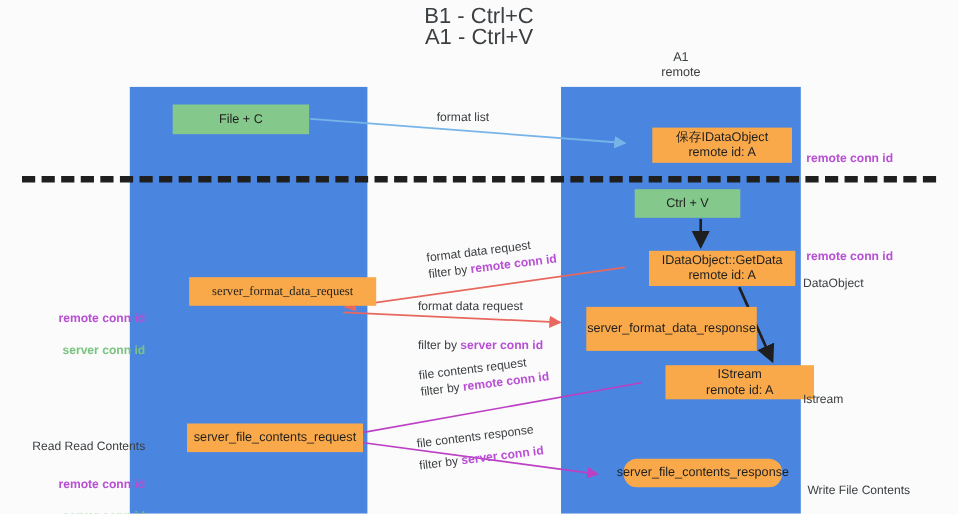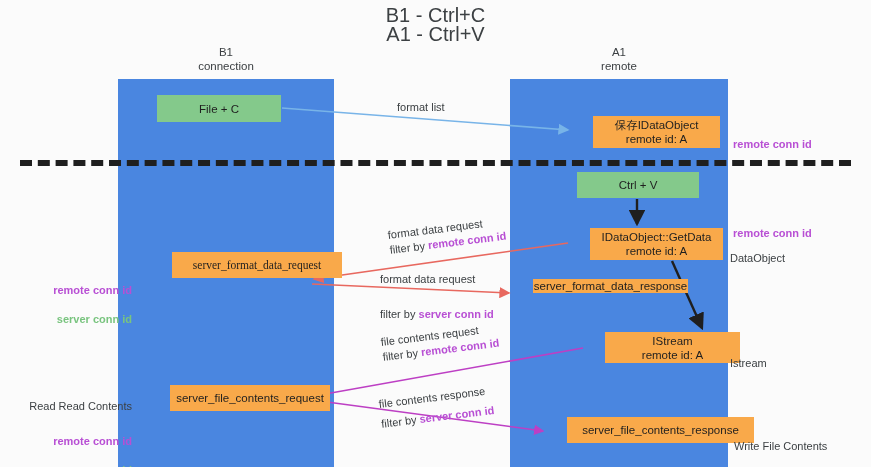--- a/index.html
+++ b/index.html
@@ -43,27 +43,27 @@
     font-size: 11.5px;
     line-height: 14px;
     white-space: pre-line;
     color: #1f1f1f;
   }
   .box.orange { background: #f9a94a; margin-left: 20px; }
   .box.green  { background: #84c98b; }
 
   #box-ctrlc      { left: 157px; top:  95px; width: 124px; height: 27px; }
   #box-save-ido   { left: 573px; top: 116px; width: 127px; height: 32px; }
-  #box-ctrlv      { left: 577px; top: 172px; width: 122px; height: 26px; }
+  #box-ctrlv      { left: 577px; top: 172px; width: 96px; height: 26px; }
   #box-getdata    { left: 570px; top: 228px; width: 133px; height: 32px; }
   #box-sfdreq     { left: 152px; top: 252px; width: 170px; height: 26px; font-family: Liberation Serif, serif; }
-  #box-sfdresp    { left: 513px; top: 279px; width: 155px; height: 14px; }
+  #box-sfdresp    { left: 513px; top: 279px; width: 155px; height: 40px; }
   #box-istream    { left: 585px; top: 332px; width: 135px; height: 31px; }
   #box-sfcreq     { left: 150px; top: 385px; width: 160px; height: 26px; }
-  #box-sfcresp    { left: 547px; top: 417px; width: 187px; height: 26px; }
+  #box-sfcresp    { left: 547px; top: 417px; width: 144px; height: 26px; border-radius: 12px; }
 
   .divider {
     position: absolute;
     left: 20px; top: 160px; width: 831px; height: 0;
     border-top: 6px dashed #1f1f1f;
   }
 
   .side {
     position: absolute;
     font-size: 11px; line-height: 14.5px;
@@ -101,22 +101,20 @@
   svg#wires { position: absolute; inset: 0; width: 871px; height: 467px; pointer-events: none; }
 </style>
 </head>
 <body>
 
 <div id="stage">
 
   <div class="title">B1 - Ctrl+C
 A1 - Ctrl+V</div>
 
-  <div class="lane-header" id="hdr-b1">B1
-connection</div>
   <div class="lane-header" id="hdr-a1">A1
 remote</div>
 
   <div class="lane" id="lane-b1"></div>
   <div class="lane" id="lane-a1"></div>
 
   <svg id="wires">
     <defs>
       <marker id="ah-blue" markerWidth="7" markerHeight="7" refX="6" refY="3.5" orient="auto">
         <path d="M0,0 L7,3.5 L0,7 z" fill="#78b4e8"></path>

